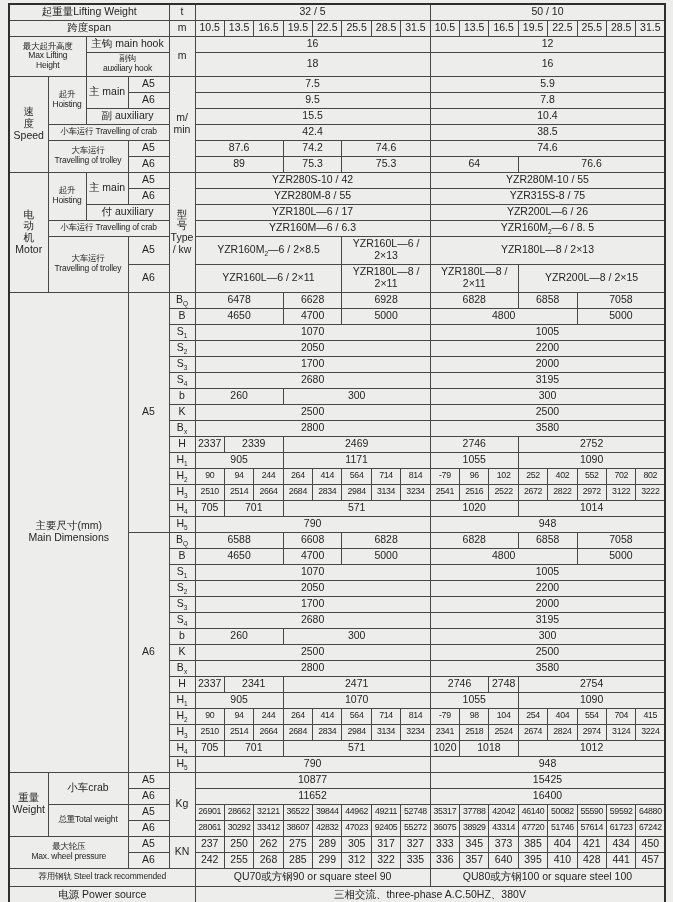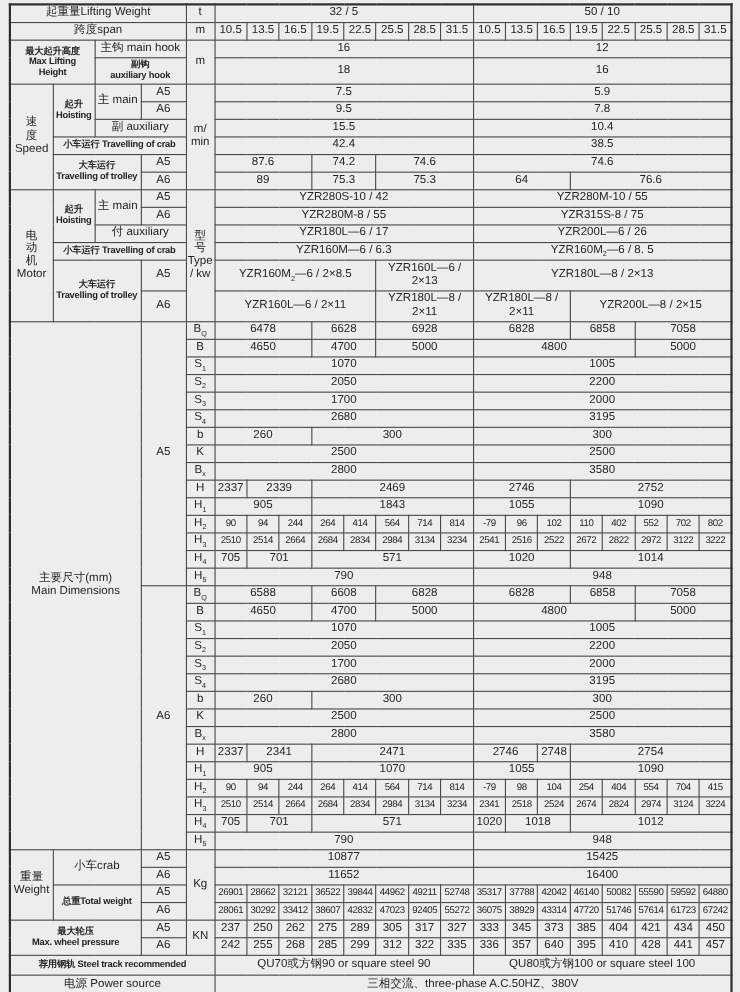--- a/index.html
+++ b/index.html
@@ -24,21 +24,21 @@
   tr.bb{height:18px}
   td{
     border:1px solid var(--grid);
     text-align:center;vertical-align:middle;
     padding:0;overflow:hidden;
     white-space:pre-line;line-height:1.12;
   }
   td.d{font-size:10.5px;}
   td.h{font-size:10.5px;}
   td.u{font-size:10.5px;}
-  td.sm{font-size:8.5px;letter-spacing:-0.2px;font-weight:bold;}
+  td.sm{font-size:8.5px;letter-spacing:-0.2px;}
   tr.dense td.d{font-size:8.8px;letter-spacing:-0.35px;}
   sub{font-size:0.62em;line-height:0;}
 </style>
 </head>
 <body>
 
 <div class="page">
   <table class="spec">
     <colgroup>
       <col class="ca">
@@ -259,38 +259,38 @@
           <td colspan="1" rowspan="1" class="u">H</td>
           <td colspan="1" rowspan="1" class="d">2337</td>
           <td colspan="2" rowspan="1" class="d">2339</td>
           <td colspan="5" rowspan="1" class="d">2469</td>
           <td colspan="3" rowspan="1" class="d">2746</td>
           <td colspan="5" rowspan="1" class="d">2752</td>
         </tr>
         <tr>
           <td colspan="1" rowspan="1" class="u">H<sub>1</sub></td>
           <td colspan="3" rowspan="1" class="d">905</td>
-          <td colspan="5" rowspan="1" class="d">1843</td>
+          <td colspan="5" rowspan="1" class="d">1171</td>
           <td colspan="3" rowspan="1" class="d">1055</td>
           <td colspan="5" rowspan="1" class="d">1090</td>
         </tr>
         <tr class="dense">
           <td colspan="1" rowspan="1" class="u">H<sub>2</sub></td>
           <td colspan="1" rowspan="1" class="d">90</td>
           <td colspan="1" rowspan="1" class="d">94</td>
           <td colspan="1" rowspan="1" class="d">244</td>
           <td colspan="1" rowspan="1" class="d">264</td>
           <td colspan="1" rowspan="1" class="d">414</td>
           <td colspan="1" rowspan="1" class="d">564</td>
           <td colspan="1" rowspan="1" class="d">714</td>
           <td colspan="1" rowspan="1" class="d">814</td>
           <td colspan="1" rowspan="1" class="d">-79</td>
           <td colspan="1" rowspan="1" class="d">96</td>
           <td colspan="1" rowspan="1" class="d">102</td>
-          <td colspan="1" rowspan="1" class="d">110</td>
+          <td colspan="1" rowspan="1" class="d">252</td>
           <td colspan="1" rowspan="1" class="d">402</td>
           <td colspan="1" rowspan="1" class="d">552</td>
           <td colspan="1" rowspan="1" class="d">702</td>
           <td colspan="1" rowspan="1" class="d">802</td>
         </tr>
         <tr class="dense">
           <td colspan="1" rowspan="1" class="u">H<sub>3</sub></td>
           <td colspan="1" rowspan="1" class="d">2510</td>
           <td colspan="1" rowspan="1" class="d">2514</td>
           <td colspan="1" rowspan="1" class="d">2664</td>

